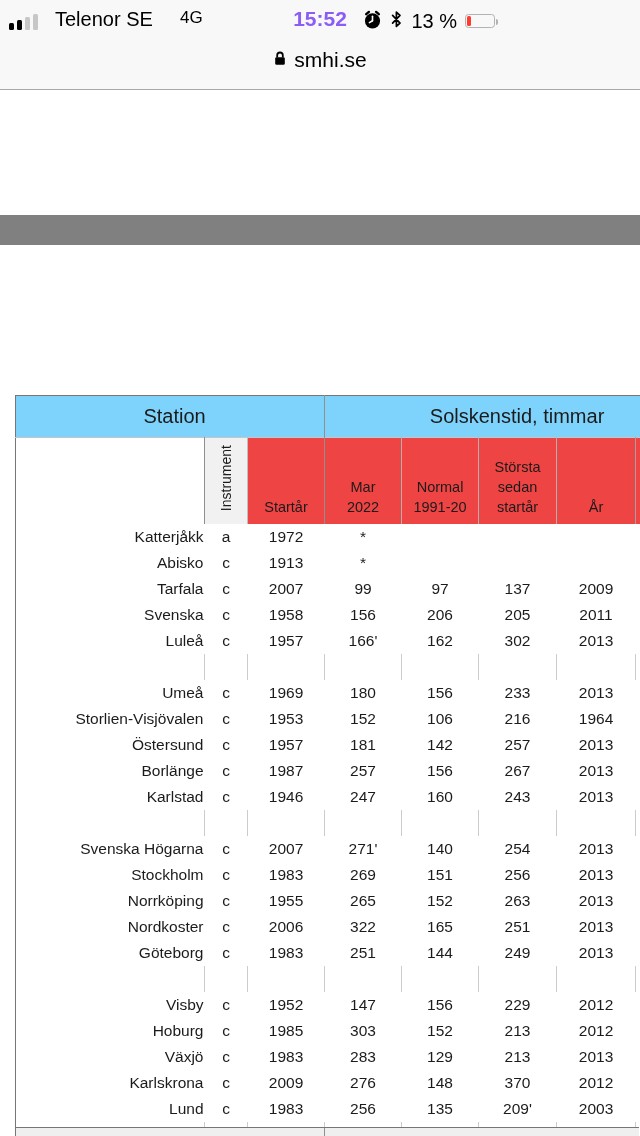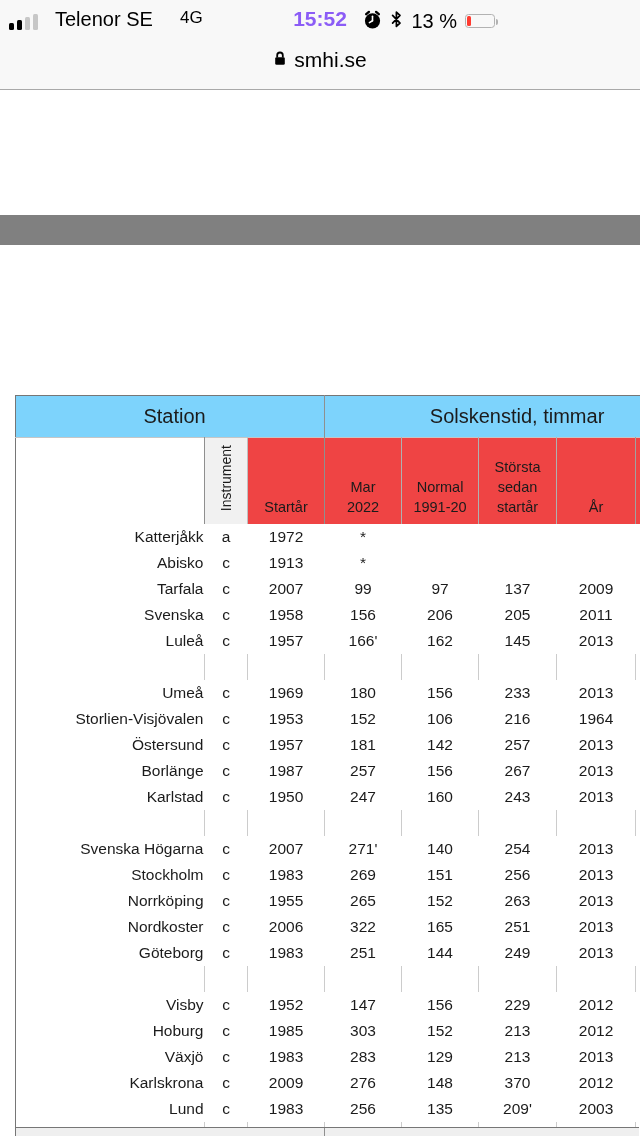--- a/index.html
+++ b/index.html
@@ -190,21 +190,21 @@
           <td class="num">205</td>
           <td class="num">2011</td>
           <td class="edge"></td>
         </tr>
         <tr>
           <td class="name">Luleå</td>
           <td class="ins">c</td>
           <td class="num">1957</td>
           <td class="num">166'</td>
           <td class="num">162</td>
-          <td class="num">145</td>
+          <td class="num">302</td>
           <td class="num">2013</td>
           <td class="edge"></td>
         </tr>
         <tr class="sep">
           <td class="b"></td>
           <td class="b"></td>
           <td class="b"></td>
           <td class="b"></td>
           <td class="b"></td>
           <td class="b"></td>
@@ -247,21 +247,21 @@
           <td class="num">1987</td>
           <td class="num">257</td>
           <td class="num">156</td>
           <td class="num">267</td>
           <td class="num">2013</td>
           <td class="edge"></td>
         </tr>
         <tr>
           <td class="name">Karlstad</td>
           <td class="ins">c</td>
-          <td class="num">1950</td>
+          <td class="num">1946</td>
           <td class="num">247</td>
           <td class="num">160</td>
           <td class="num">243</td>
           <td class="num">2013</td>
           <td class="edge"></td>
         </tr>
         <tr class="sep">
           <td class="b"></td>
           <td class="b"></td>
           <td class="b"></td>

